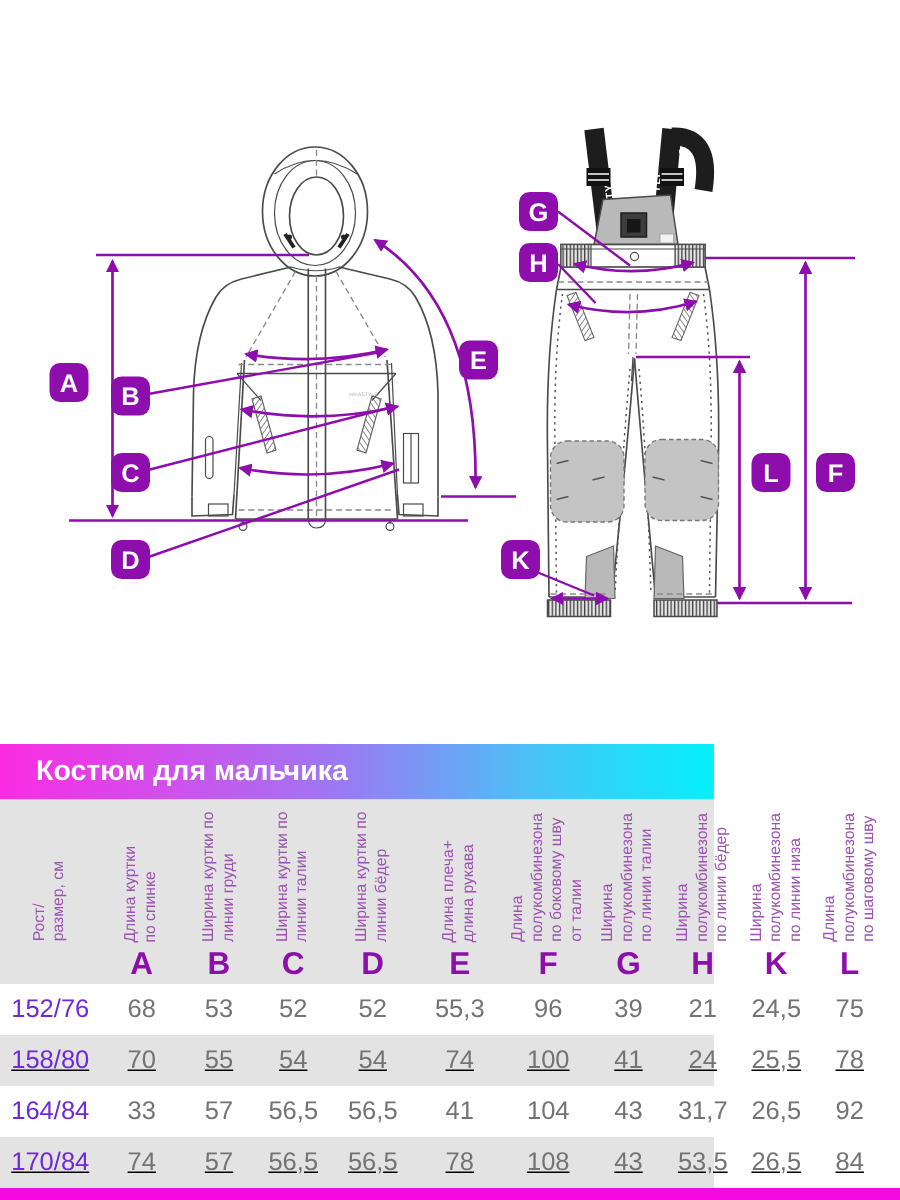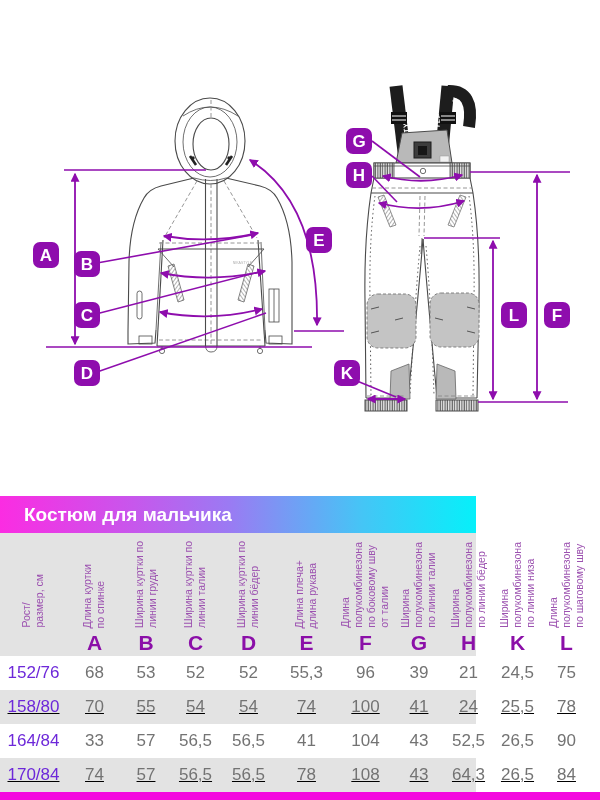--- a/index.html
+++ b/index.html
@@ -356,34 +356,34 @@
         </div>
         <div class="trow">
           <div class="tcell size">164/84</div>
           <div class="tcell">33</div>
           <div class="tcell">57</div>
           <div class="tcell">56,5</div>
           <div class="tcell">56,5</div>
           <div class="tcell">41</div>
           <div class="tcell">104</div>
           <div class="tcell">43</div>
-          <div class="tcell">52,5</div>
+          <div class="tcell">31,7</div>
           <div class="tcell">26,5</div>
-          <div class="tcell">90</div>
+          <div class="tcell">92</div>
         </div>
         <div class="trow alt">
           <div class="tcell size">170/84</div>
           <div class="tcell">74</div>
           <div class="tcell">57</div>
           <div class="tcell">56,5</div>
           <div class="tcell">56,5</div>
           <div class="tcell">78</div>
           <div class="tcell">108</div>
           <div class="tcell">43</div>
-          <div class="tcell">64,3</div>
+          <div class="tcell">53,5</div>
           <div class="tcell">26,5</div>
           <div class="tcell">84</div>
         </div>
       </div>
 </div>
 
 <div class="bottom-bar"></div>
 
 </div>
 

